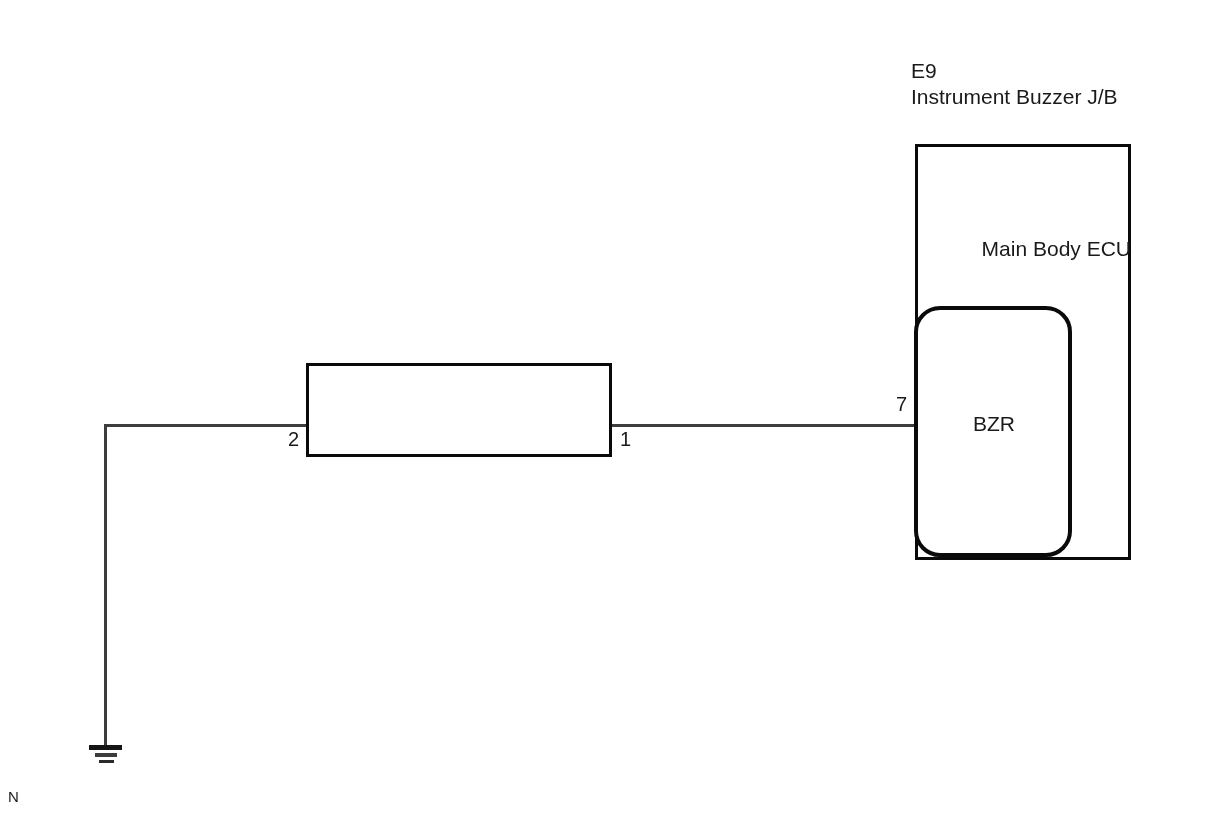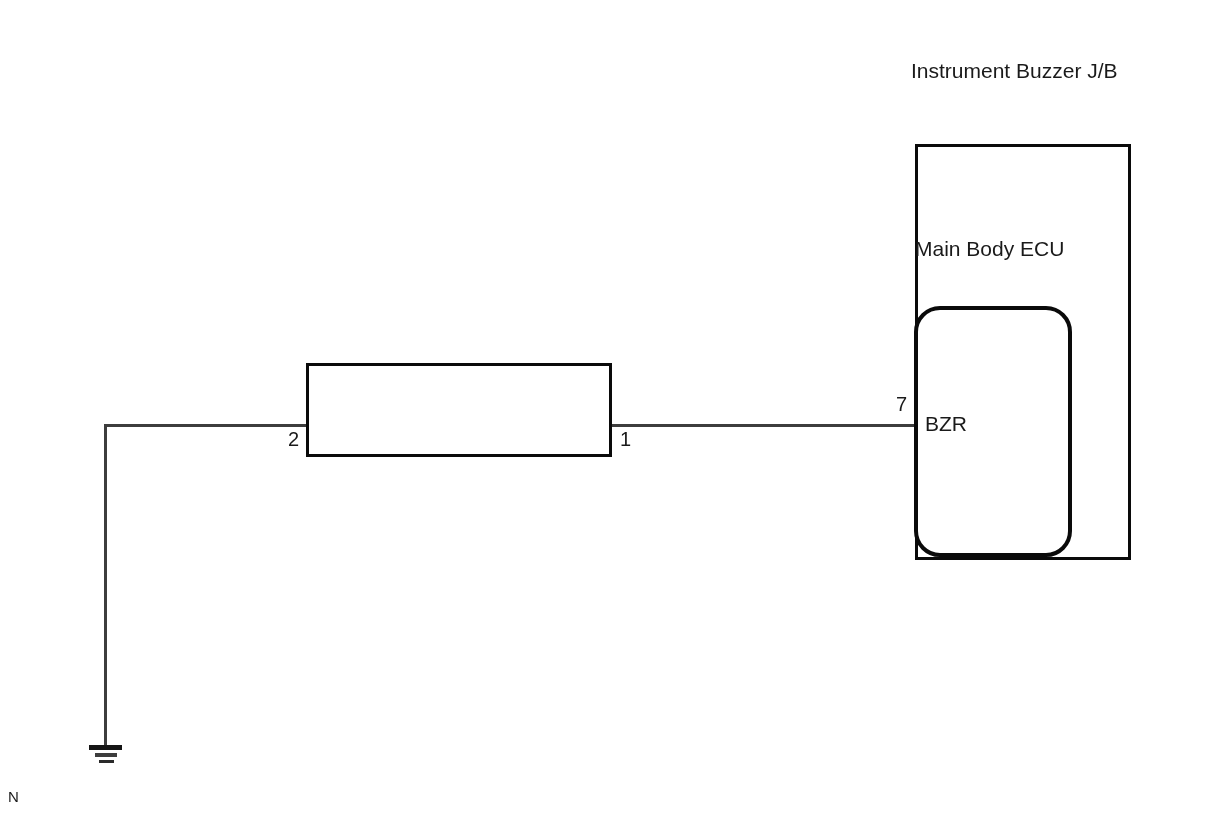--- a/index.html
+++ b/index.html
@@ -94,28 +94,29 @@
 
   <div class="wire" style="left:612px; top:424px; width:303px; height:3px;"></div>
 
   <div>
     <div class="gbar g1"></div>
     <div class="gbar g2"></div>
     <div class="gbar g3"></div>
   </div>
 
   <div class="comp-label" style="left:911px; top:58px;">
+    <div>E9</div>
     <div>Instrument Buzzer J/B</div>
   </div>
 
   <div class="comp-box" style="left:915px; top:144px; width:216px; height:416px;"></div>
 
-  <div class="inner-label" style="left:915px; top:238px; width:216px; text-align:left;">Main Body ECU</div>
+  <div class="inner-label" style="left:915px; top:238px; width:216px; text-align:right;">Main Body ECU</div>
 
   <div class="connector-box" style="left:914px; top:306px; width:158px; height:251px;"></div>
 
   <div class="pin-label" style="left:860px; top:394px; width:47px; text-align:right;">7</div>
 
-  <div class="inner-label" style="left:925px; top:413px;text-align:right;">BZR</div>
+  <div class="inner-label" style="left:973px; top:413px;text-align:right;">BZR</div>
 
   <div class="page-marker">N</div>
 
 </div>
 
 </body></html>

